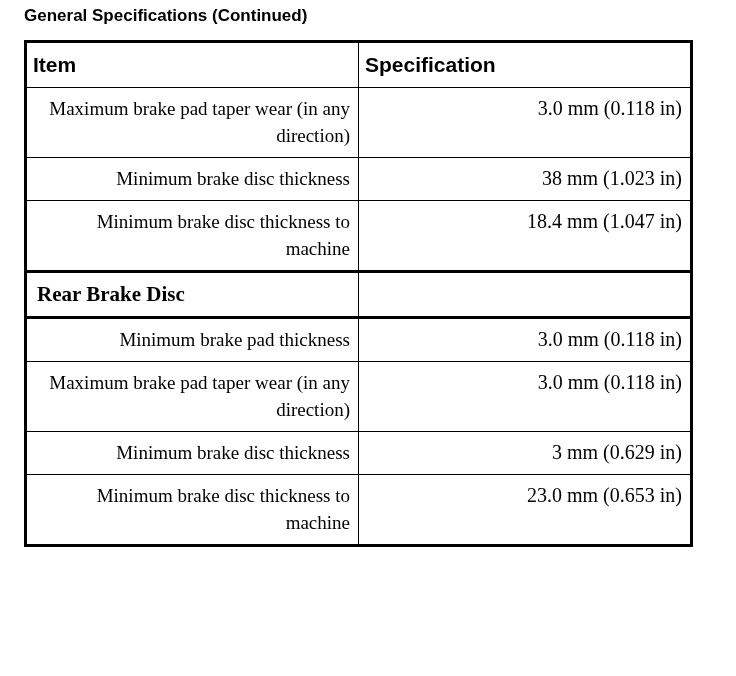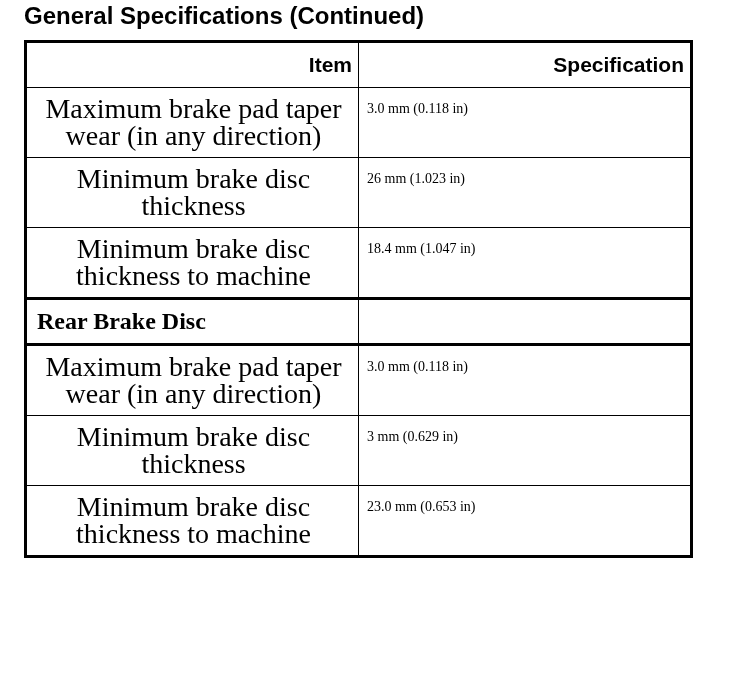--- a/index.html
+++ b/index.html
@@ -16,21 +16,21 @@
   }
   .page {
     position: relative;
     width: 736px;
     height: 676px;
     box-sizing: border-box;
   }
   .doc-title {
     font-family: "Liberation Sans", sans-serif;
     font-weight: bold;
-    font-size: 24px;
+    font-size: 17px;
     line-height: 24px;
     margin: 4px 0 0 24px;
     letter-spacing: 0px;
     color: #000000;
   }
   .table-wrap {
     margin: 12px 0 0 24px;
     width: 666px;
   }
   table.spec-table {
@@ -49,42 +49,42 @@
     vertical-align: top;
   }
   thead th {
     border-bottom: 3px solid #000000;
   }
   .th-inner {
     font-family: "Liberation Sans", sans-serif;
     font-weight: bold;
     font-size: 21px;
     line-height: 26px;
-    text-align: right;
+    text-align: left;
     padding: 9px 6px 9px 6px;
   }
   .cell-item {
-    font-size: 28px;
+    font-size: 19px;
     line-height: 27px;
     padding: 7px 8px 8px 10px;
-    text-align: center;
+    text-align: right;
   }
   .cell-spec {
-    font-size: 14px;
+    font-size: 20px;
     line-height: 27px;
     padding: 7px 8px 8px 8px;
-    text-align: left;
+    text-align: right;
   }
   tr.section-row td {
     border-top: 3px solid #000000;
     border-bottom: 3px solid #000000;
   }
   .cell-section {
     font-weight: bold;
-    font-size: 24px;
+    font-size: 21px;
     line-height: 27px;
     padding: 8px 8px 8px 10px;
     text-align: left;
   }
   .section-blank {
     border-left: 1px solid #000000;
   }
 </style>
 </head>
 <body>
@@ -118,21 +118,21 @@
           <td>
             <div class="cell-spec">3.0 mm (0.118 in)</div>
           </td>
         </tr>
 
         <tr>
           <td>
             <div class="cell-item">Minimum brake disc thickness</div>
           </td>
           <td>
-            <div class="cell-spec">26 mm (1.023 in)</div>
+            <div class="cell-spec">38 mm (1.023 in)</div>
           </td>
         </tr>
 
         <tr>
           <td>
             <div class="cell-item">Minimum brake disc thickness to machine</div>
           </td>
           <td>
             <div class="cell-spec">18.4 mm (1.047 in)</div>
           </td>
@@ -140,20 +140,28 @@
 
         <tr class="section-row">
           <td>
             <div class="cell-section">Rear Brake Disc</div>
           </td>
           <td class="section-blank">
             <div class="cell-spec"></div>
           </td>
         </tr>
 
+        <tr>
+          <td>
+            <div class="cell-item">Minimum brake pad thickness</div>
+          </td>
+          <td>
+            <div class="cell-spec">3.0 mm (0.118 in)</div>
+          </td>
+        </tr>
 
         <tr>
           <td>
             <div class="cell-item">Maximum brake pad taper wear (in any direction)</div>
           </td>
           <td>
             <div class="cell-spec">3.0 mm (0.118 in)</div>
           </td>
         </tr>
 

